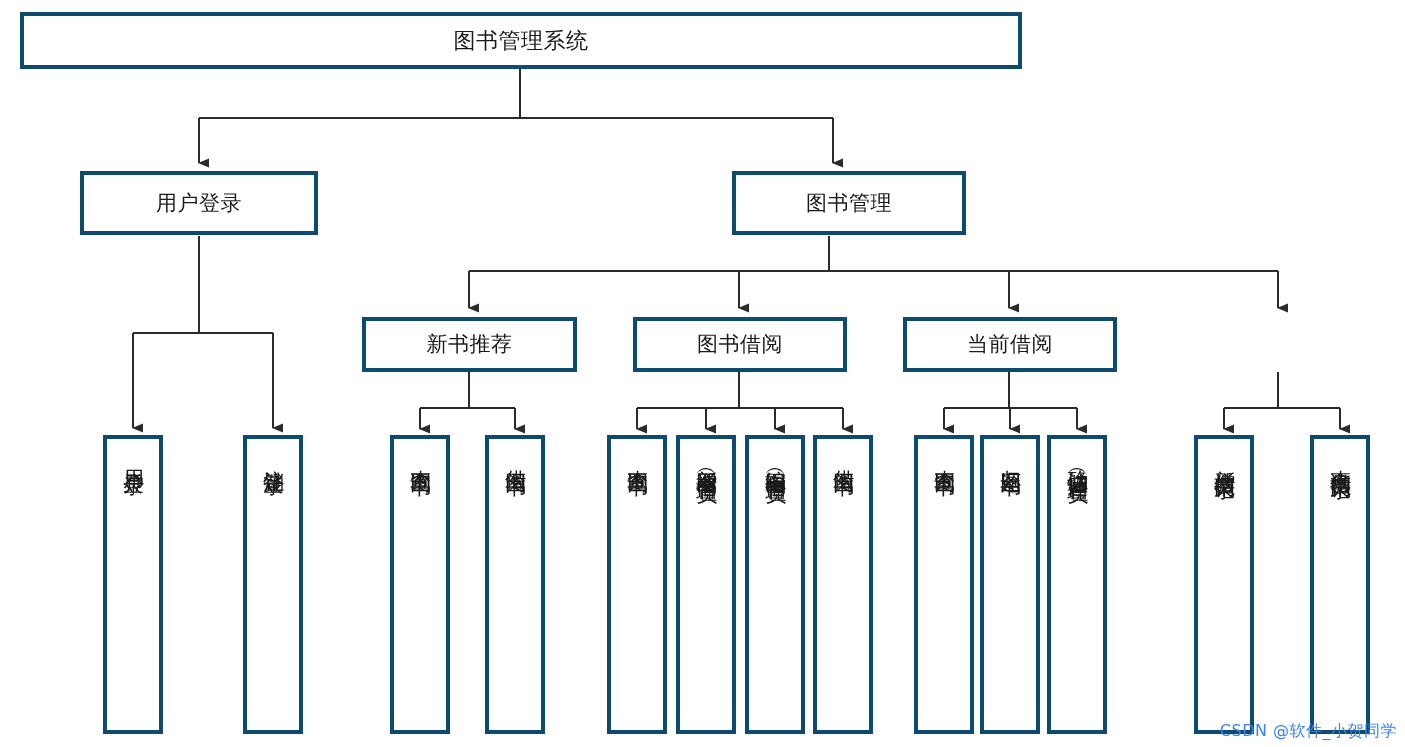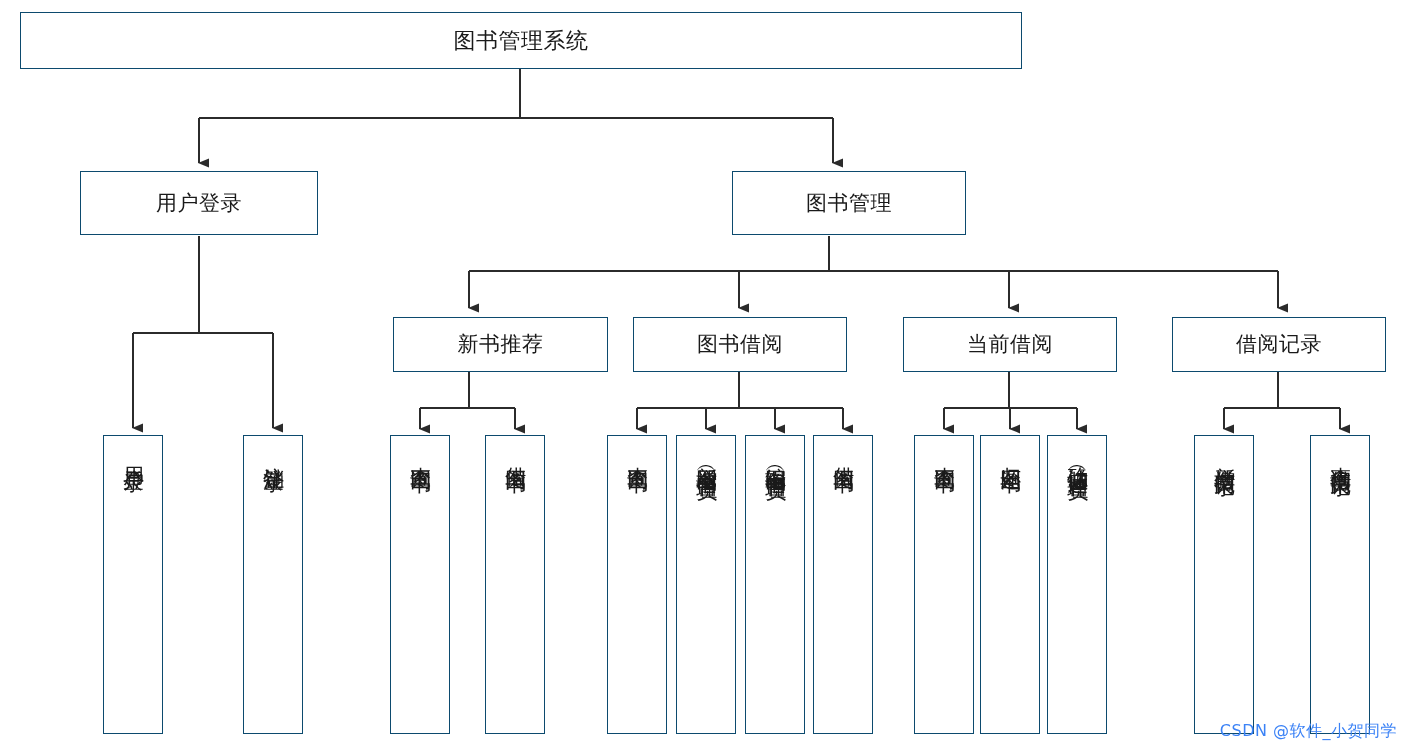--- a/index.html
+++ b/index.html
@@ -23,21 +23,21 @@
     left: 0;
     top: 0;
     width: 1405px;
     height: 747px;
     pointer-events: none;
   }
   .node {
     position: absolute;
     box-sizing: border-box;
     background: #ffffff;
-    border: 1px solid #0c4a6e;
+    border: 4px solid #0c4a6e;
     display: flex;
     align-items: center;
     justify-content: center;
     text-align: center;
     color: #1a1a1a;
     z-index: 2;
   }
   .node-label {
     display: block;
     line-height: 1.18;
@@ -137,35 +137,32 @@
   </div>
 
   <div class="node horiz" style="left:80px; top:171px; width:238px; height:64px;">
     <span class="node-label">用户登录</span>
   </div>
 
   <div class="node horiz" style="left:712px; top:171px; width:234px; height:64px;margin-left:20px;">
     <span class="node-label">图书管理</span>
   </div>
 
-  <div class="node horiz" style="left:362px; top:317px; width:215px; height:55px;margin-left:31px;">
+  <div class="node horiz" style="left:362px; top:317px; width:215px; height:55px;">
     <span class="node-label">新书推荐</span>
   </div>
 
   <div class="node horiz" style="left:903px; top:317px; width:214px; height:55px;">
     <span class="node-label">当前借阅</span>
   </div>
 
   <div class="node horiz" style="left:633px; top:317px; width:214px; height:55px;">
     <span class="node-label">图书借阅</span>
   </div>
 
-  <div class="node horiz" style="left:1172px; top:317px; width:214px; height:55px;">
-    <span class="node-label">借阅记录</span>
-  </div>
 
   <div class="node vert" style="left:103px; top:435px; width:60px; height:299px;">
     <span class="node-label">用户登录</span>
   </div>
 
   <div class="node vert" style="left:243px; top:435px; width:60px; height:299px;">
     <span class="node-label">注销登录</span>
   </div>
 
   <div class="node vert" style="left:390px; top:435px; width:60px; height:299px;">

